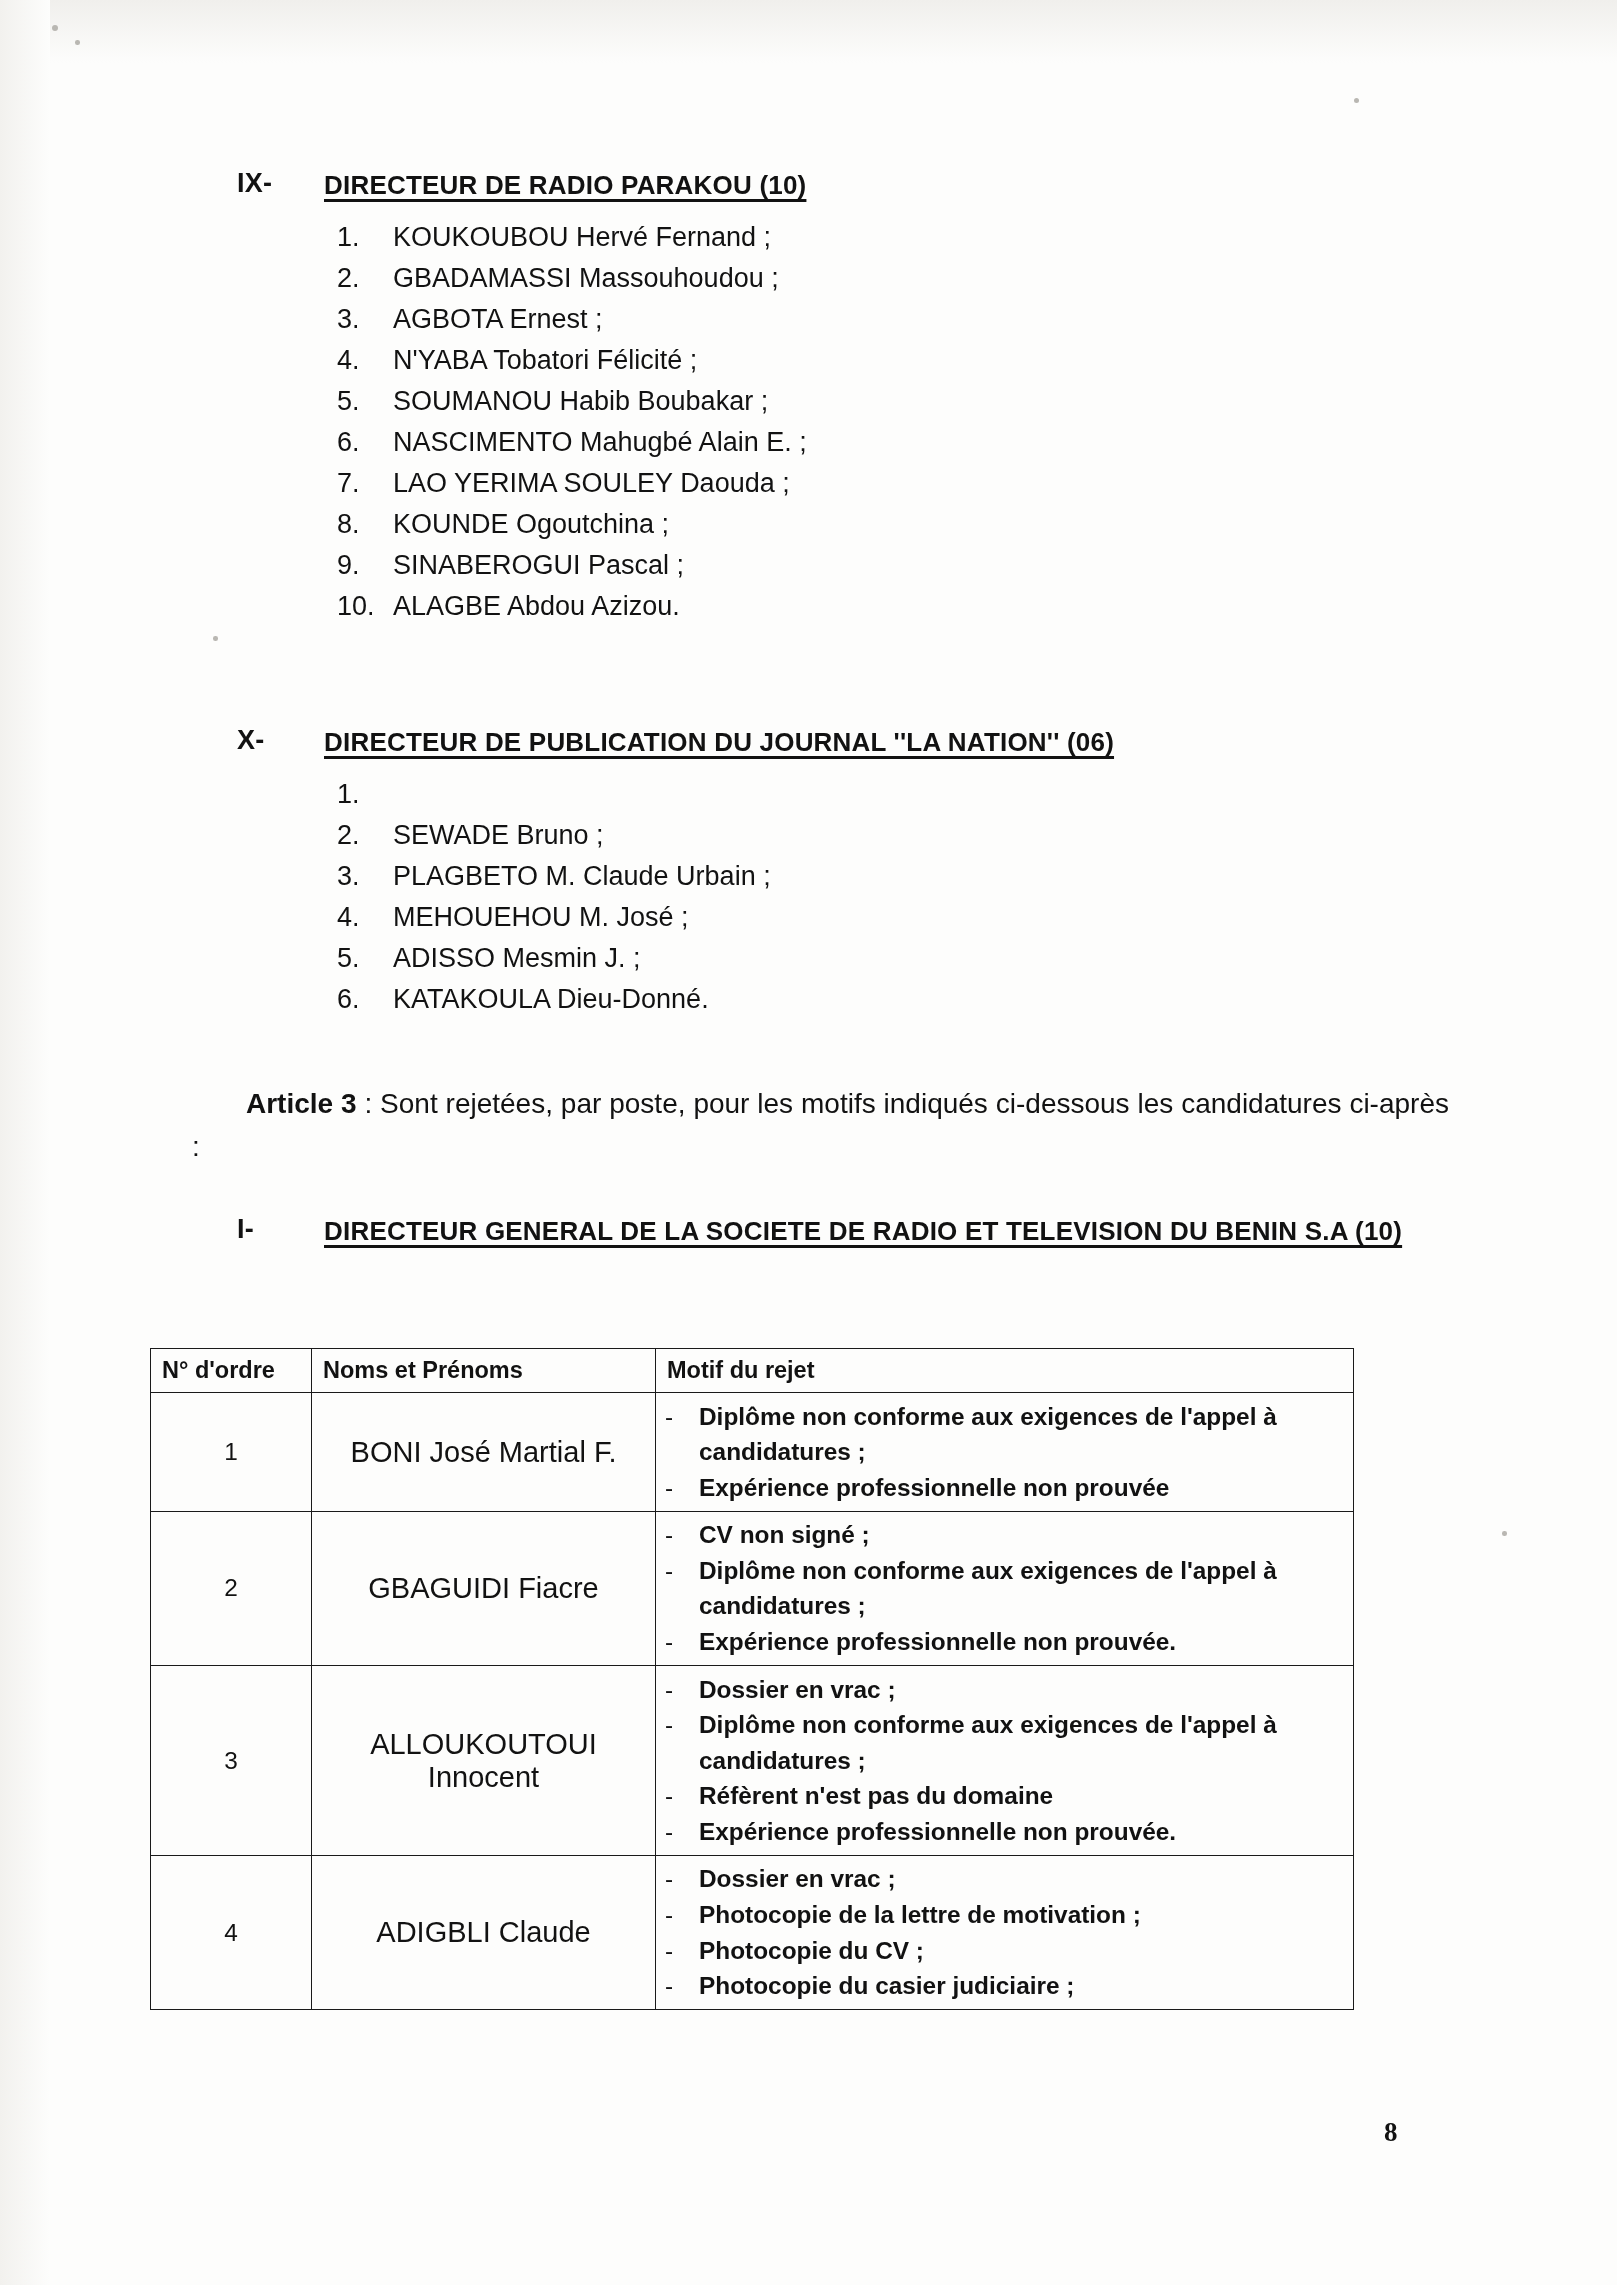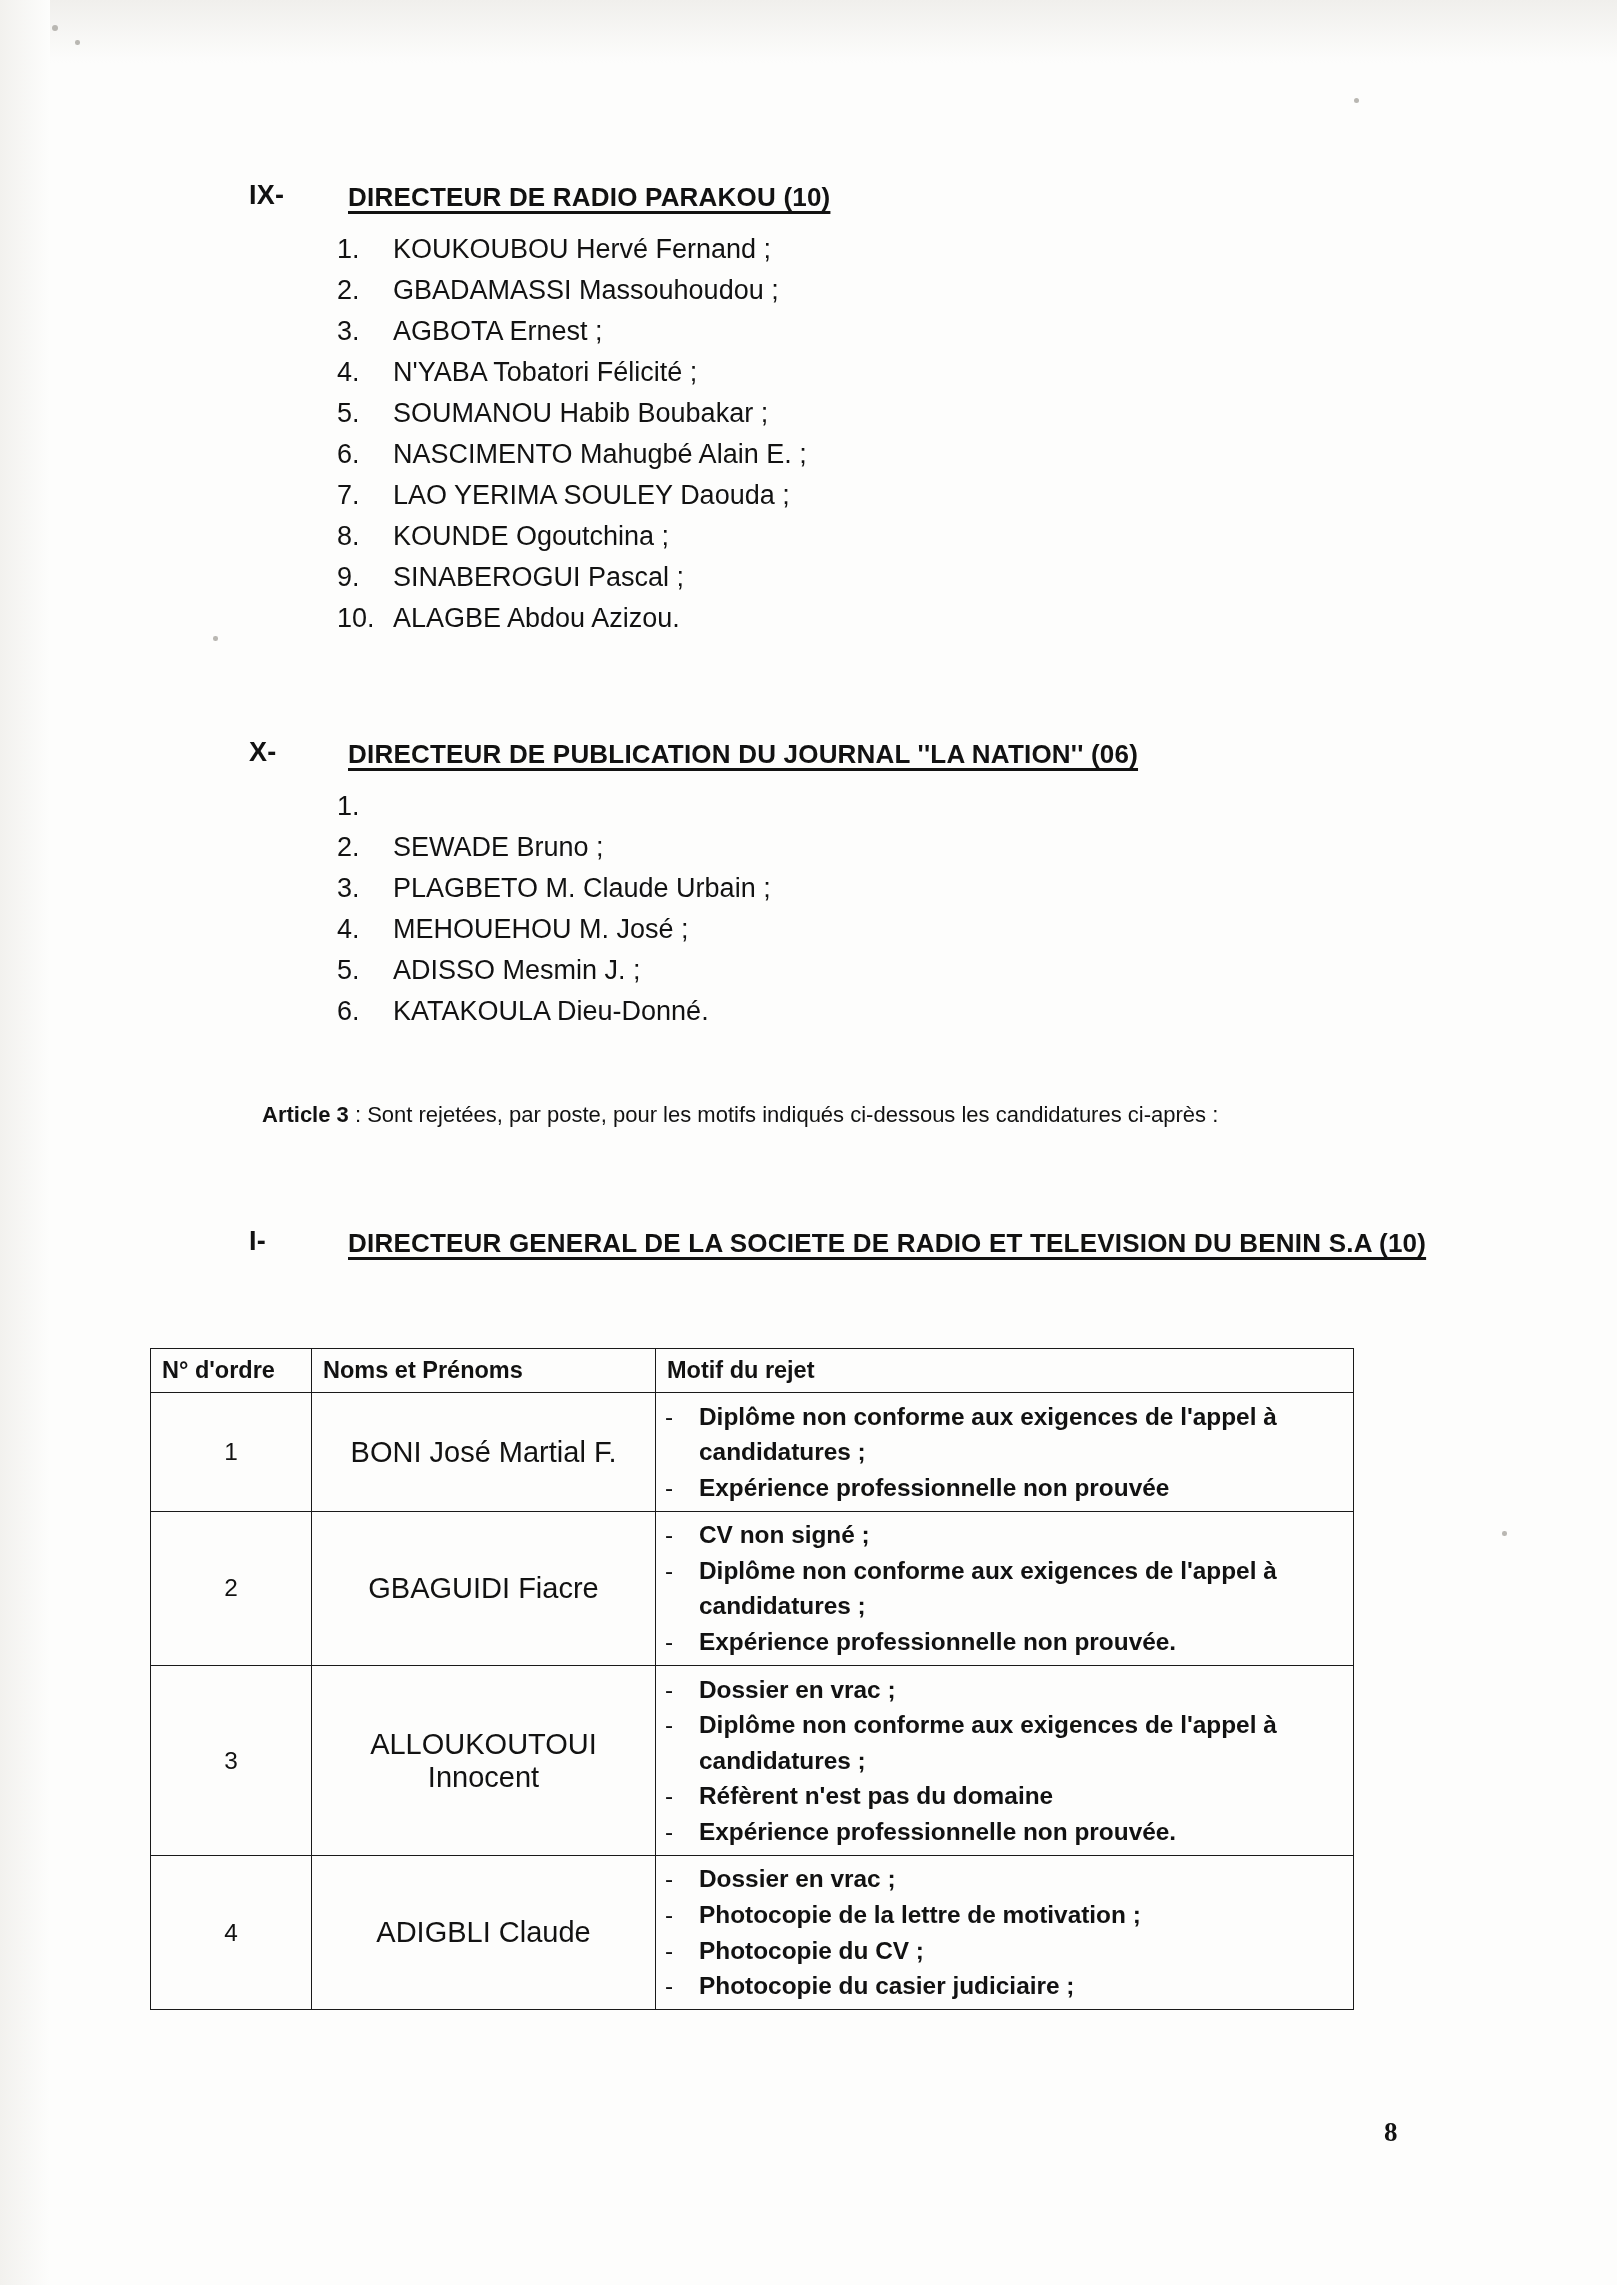--- a/index.html
+++ b/index.html
@@ -44,22 +44,21 @@
     top: 0;
     width: 1617px;
     height: 2285px;
     padding: 0;
   }
 
   
   .section-head {
     display: flex;
     align-items: flex-start;
-    margin: 12px;
-    gap: 12px;
+    margin: 0;
   }
   .sec-num {
     font-weight: bold;
     font-size: 27px;
     width: 87px;
     flex: 0 0 87px;
     letter-spacing: 0.2px;
   }
   .sec-title {
     font-weight: bold;
@@ -90,24 +89,24 @@
     width: 56px;
     flex: 0 0 56px;
     text-align: left;
   }
   ol.name-list li .txt {
     flex: 1 1 auto;
   }
 
   
   .article-para {
-    font-size: 22px;
+    font-size: 28px;
     line-height: 1.55;
     text-align: justify;
-    margin: 16px;
+    margin: 0;
     width: 1257px;
   }
   .article-para .lead {
     display: inline-block;
     margin-left: 54px;
   }
   .article-para b {
     font-weight: bold;
   }
 

